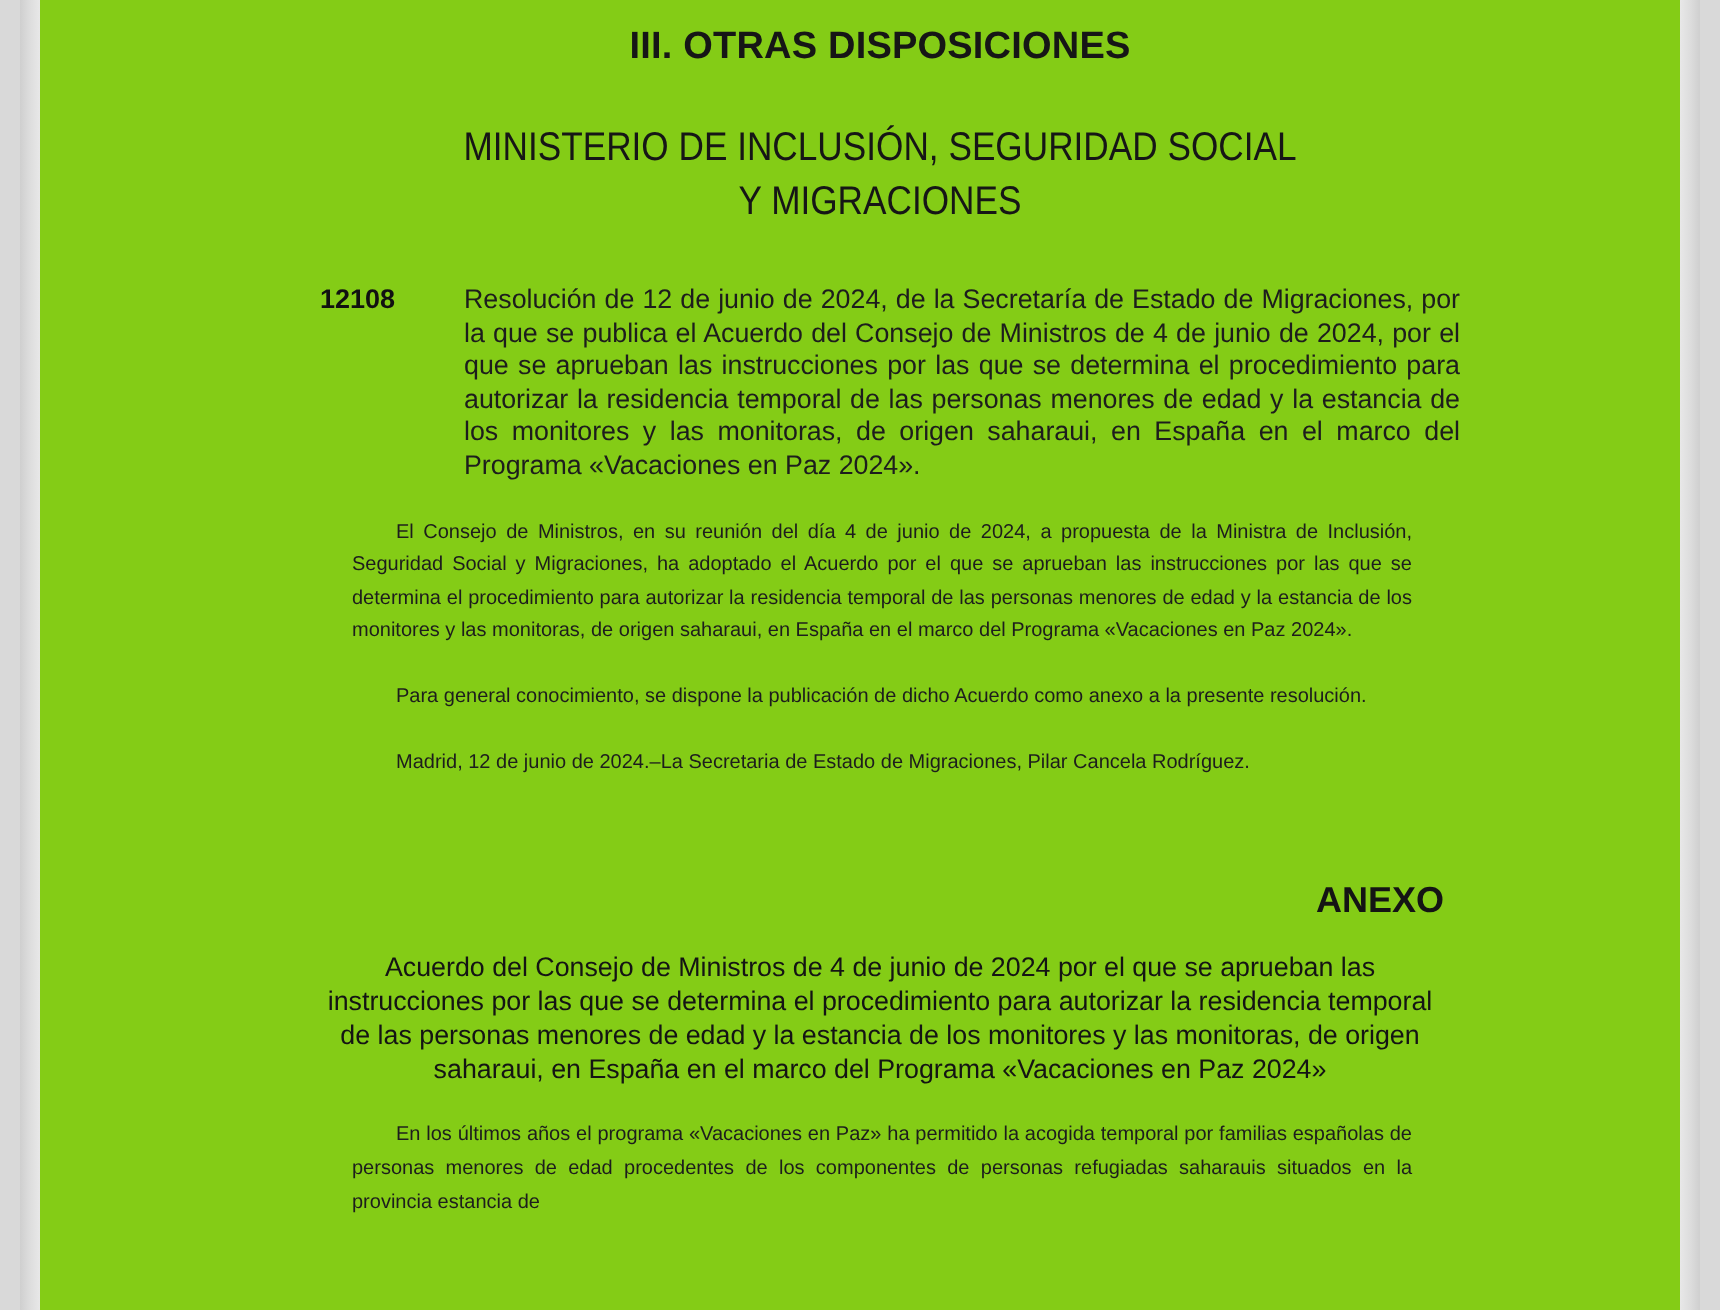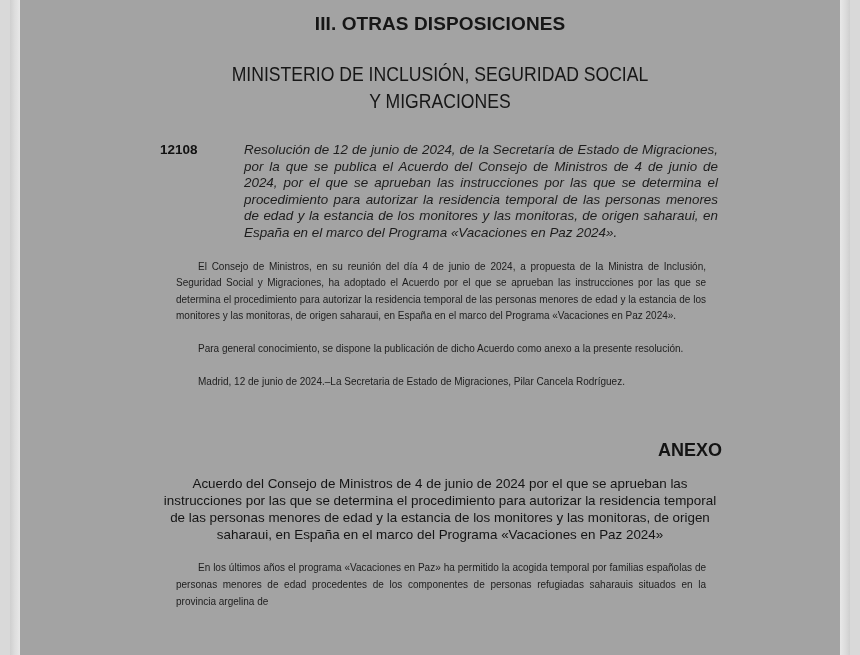--- a/index.html
+++ b/index.html
@@ -14,21 +14,21 @@
     font-family: "Liberation Sans", sans-serif;
   }
 
   
   .page {
     position: absolute;
     left: 10px;
     top: 0;
     width: 840px;
     height: 655px;
-    background: #a3a3a3;
+    background: #84cc16;
     overflow: hidden;
   }
   
   .gutter-left {
     position: absolute;
     left: 0; top: 0;
     width: 10px; height: 655px;
     background: linear-gradient(to right, #cfcfcf 0%, #dcdcdc 45%, #e8e8e8 100%);
   }
   .gutter-right {
@@ -83,24 +83,23 @@
   .res-number {
     position: absolute;
     left: 10px;
     top: 0;
     font-size: 13.5px;
     font-weight: bold;
     color: #111;
   }
   .res-title {
     font-size: 13.4px;
-    font-style: italic;
     line-height: 16.6px;
     text-align: justify;
-    margin: 12px;
+    margin: 0;
     color: #1d1d1d;
   }
 
   
   .body-text {
     margin: 16px;
     padding-left: 10px;
     padding-right: 8px;
     font-size: 10px;
     line-height: 16.6px;
@@ -169,16 +168,16 @@
     <p class="body-text p-consejo">El Consejo de Ministros, en su reunión del día 4 de junio de 2024, a propuesta de la Ministra de Inclusión, Seguridad Social y Migraciones, ha adoptado el Acuerdo por el que se aprueban las instrucciones por las que se determina el procedimiento para autorizar la residencia temporal de las personas menores de edad y la estancia de los monitores y las monitoras, de origen saharaui, en España en el marco del Programa «Vacaciones en Paz 2024».</p>
 
     <p class="body-text p-general">Para general conocimiento, se dispone la publicación de dicho Acuerdo como anexo a la presente resolución.</p>
 
     <p class="body-text p-madrid">Madrid, 12 de junio de 2024.–La Secretaria de Estado de Migraciones, Pilar Cancela Rodríguez.</p>
 
     <h3 class="anexo-label">ANEXO</h3>
 
     <h4 class="anexo-title">Acuerdo del Consejo de Ministros de 4 de junio de 2024 por el que se aprueban las instrucciones por las que se determina el procedimiento para autorizar la residencia temporal de las personas menores de edad y la estancia de los monitores y las monitoras, de origen saharaui, en España en el marco del Programa «Vacaciones en Paz 2024»</h4>
 
-    <p class="body-text p-ultimos clipped">En los últimos años el programa «Vacaciones en Paz» ha permitido la acogida temporal por familias españolas de personas menores de edad procedentes de los componentes de personas refugiadas saharauis situados en la provincia argelina de</p>
+    <p class="body-text p-ultimos clipped">En los últimos años el programa «Vacaciones en Paz» ha permitido la acogida temporal por familias españolas de personas menores de edad procedentes de los componentes de personas refugiadas saharauis situados en la provincia estancia de</p>
 
   </div>
 </div>
 
 </body></html>

